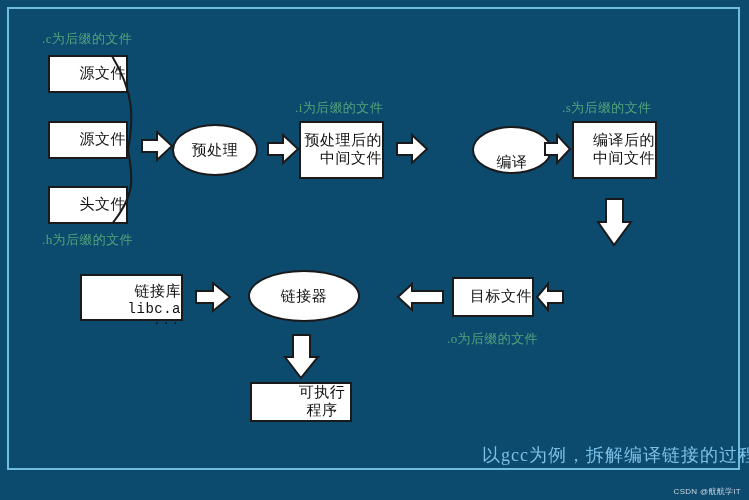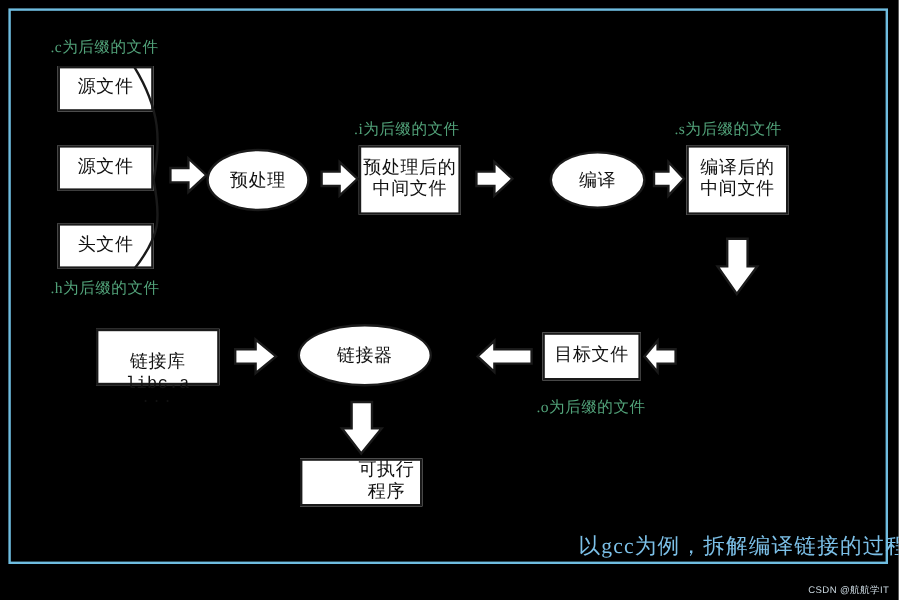--- a/index.html
+++ b/index.html
@@ -8,21 +8,21 @@
     padding: 0;
     background: #ffffff;
   }
   body {
     font-family: "Liberation Serif", "DejaVu Serif", serif;
   }
   #canvas {
     position: relative;
     width: 749px;
     height: 500px;
-    background: #000000;
+    background: #0c4a6e;
     overflow: hidden;
   }
   
   #frame {
     position: absolute;
     left: 7px;
     top: 7px;
     width: 733px;
     height: 463px;
     border: 2px solid #6fbde0;
@@ -30,21 +30,21 @@
     background: transparent;
   }
   
   .node-box {
     position: absolute;
     box-sizing: border-box;
     border: 2px solid #1a1a1a;
     background: #ffffff;
     display: flex;
     flex-direction: column;
-    align-items: center;
+    align-items: flex-end;
     justify-content: center;
     color: #111111;
     font-size: 15px;
     line-height: 1.18;
     text-align: center;
     letter-spacing: 0.5px;
   }
   .node-box .line2 { display: block; }
   .mono-line {
     font-family: "Liberation Mono", "DejaVu Sans Mono", monospace;
@@ -151,39 +151,39 @@
 
   <div class="node-ellipse" style="left:172px; top:124px; width:86px; height:52px;">
     <span>预处理</span>
   </div>
 
   <div class="node-box" style="left:299px; top:121px; width:85px; height:58px;">
     <span>预处理后的</span>
     <span class="line2">中间文件</span>
   </div>
 
-  <div class="node-ellipse" style="left:458px; top:126px; width:80px; height:48px;">
+  <div class="node-ellipse" style="left:472px; top:126px; width:80px; height:48px;align-items:flex-end;">
     <span>编译</span>
   </div>
 
   <div class="node-box" style="left:572px; top:121px; width:85px; height:58px;">
     <span>编译后的</span>
     <span class="line2">中间文件</span>
   </div>
 
 
   <div class="node-box" style="left:452px; top:277px; width:82px; height:40px;">
     <span>目标文件</span>
   </div>
 
   <div class="node-ellipse" style="left:248px; top:270px; width:112px; height:52px;">
     <span>链接器</span>
   </div>
 
-  <div class="node-box" style="left:80px; top:274px; width:103px; height:47px; justify-content:flex-start; padding-top:18px;">
+  <div class="node-box" style="left:80px; top:274px; width:103px; height:47px; justify-content:flex-start; padding-top:7px;">
     <span>链接库</span>
     <span class="mono-line">libc.a</span>
     <span class="dots-line">...</span>
   </div>
 
   <div class="node-box" style="left:250px; top:382px; width:102px; height:40px;padding-left:42px;">
     <span>可执行程序</span>
   </div>
 
   <svg id="vector" viewBox="0 0 749 500">

